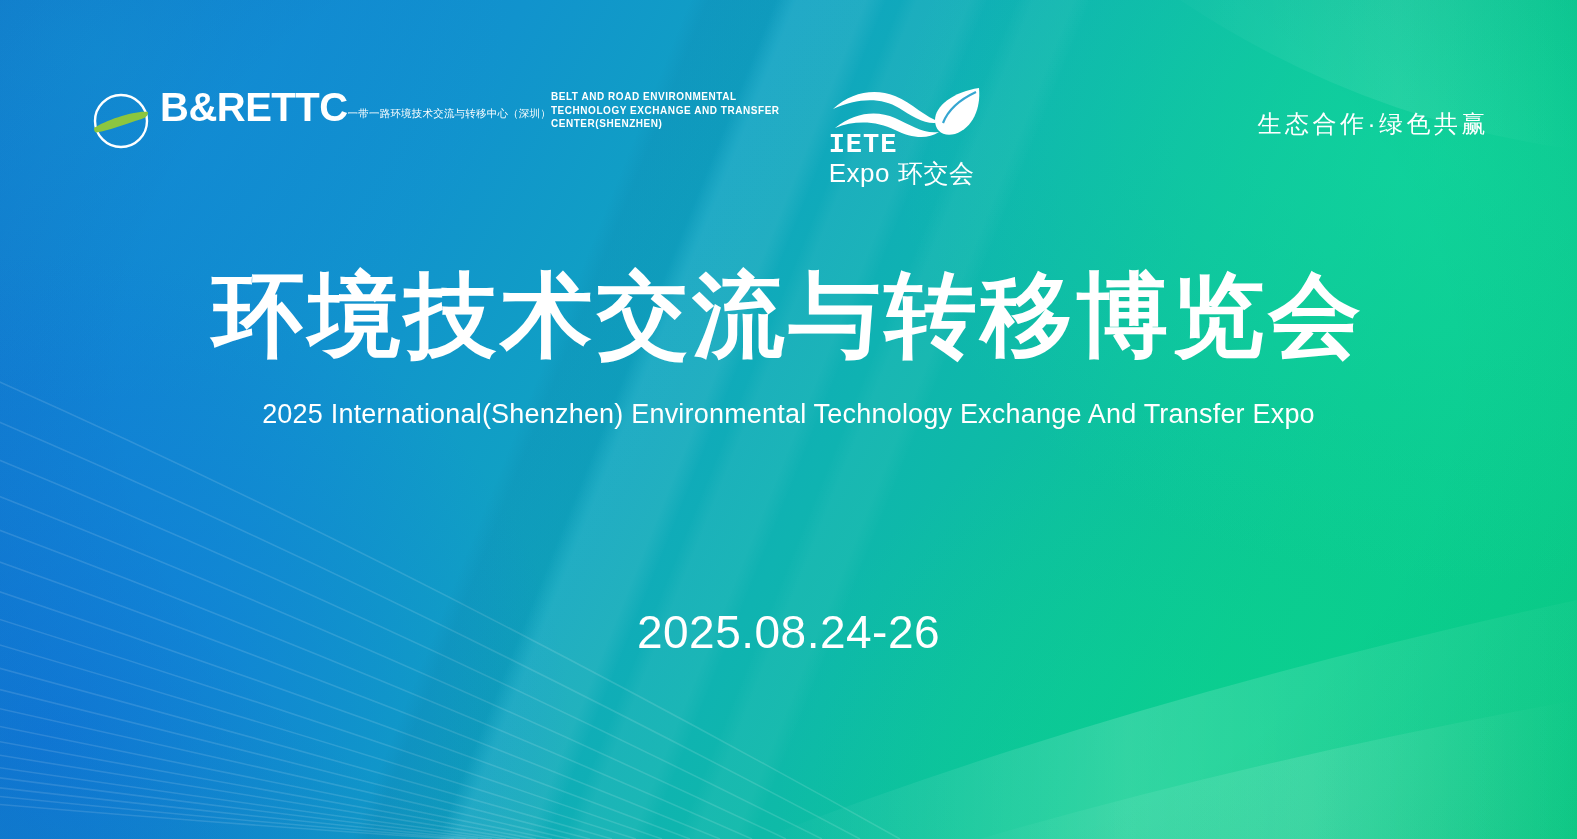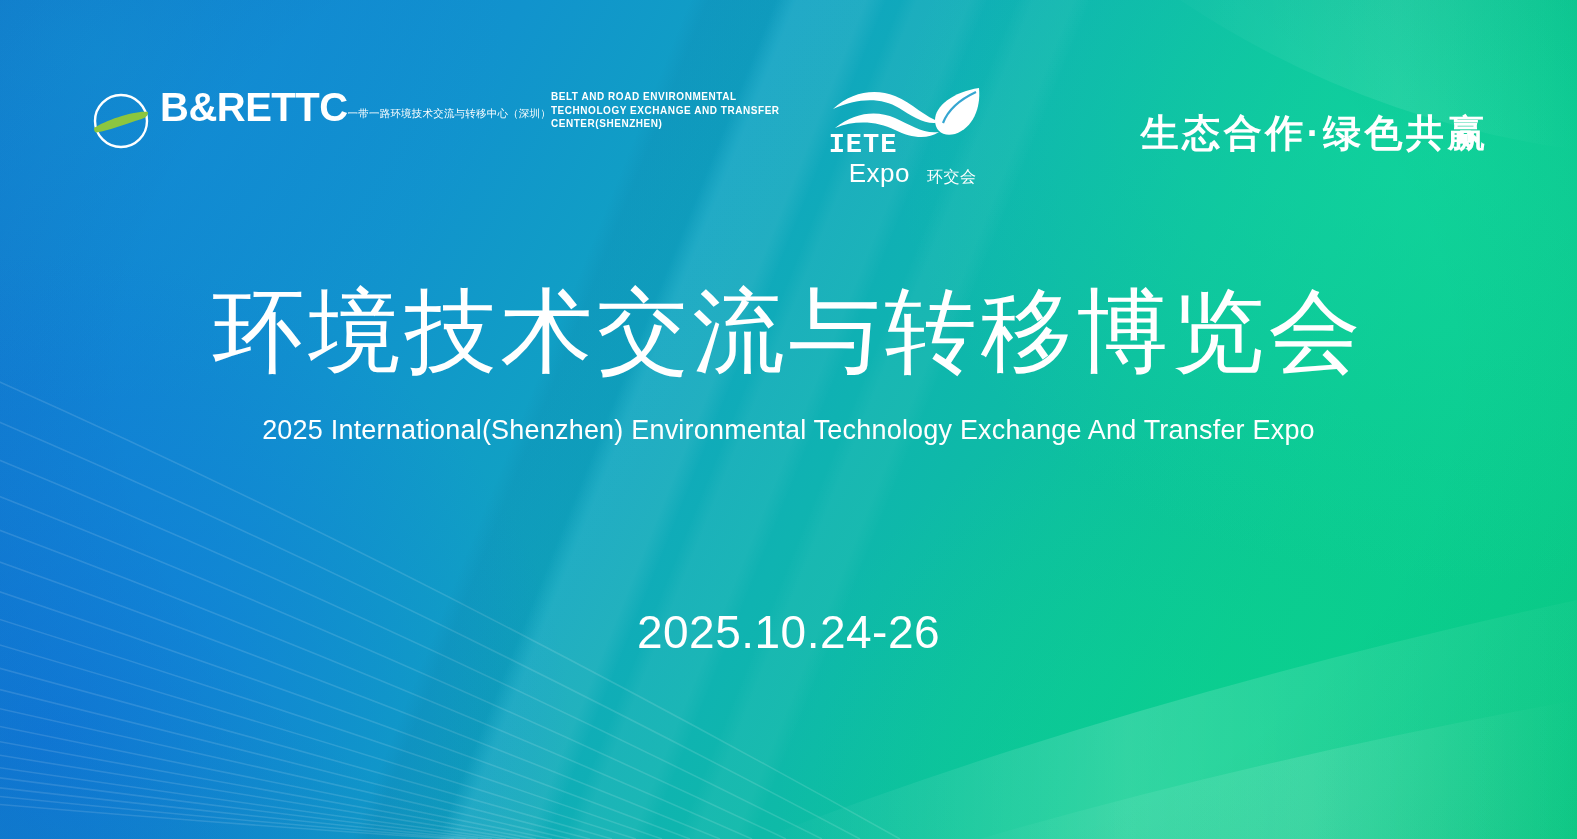--- a/index.html
+++ b/index.html
@@ -143,38 +143,37 @@
     font-family: Liberation Mono, monospace;
   }
   .iete-sub-row { display: flex; align-items: baseline; margin-top: 1px; }
   .iete-expo {
     font-size: 26px;
     font-weight: 300;
     color: #ffffff;
     letter-spacing: 0.5px;
     line-height: 1.0;
     font-family: "Liberation Sans", "DejaVu Sans", sans-serif;
-    margin-left: 20px;
   }
   .iete-cn {
-    font-size: 16px;
-    color: #ffffff;
-    margin-left: 17px;
+    font-size: 25px;
+    color: #ffffff;
+    margin-left: 8px;
     letter-spacing: 0.5px;
     line-height: 1.0;
   }
 
   
   .tagline {
     color: #ffffff;
-    font-size: 38px;
+    font-size: 24px;
     letter-spacing: 3.5px;
     white-space: nowrap;
     margin-top: 24px;
-    font-weight: 700;
+    font-weight: 400;
   }
 
   
   .title-block {
     position: absolute;
     top: 262px;
     left: 0;
     width: 100%;
     text-align: center;
   }
@@ -182,24 +181,24 @@
     color: #ffffff;
     font-size: 84px;
     font-weight: 700;
     letter-spacing: 1px;
     line-height: 1.06;
     white-space: nowrap;
   }
   .title-line2 {
     color: #ffffff;
     font-size: 92px;
-    font-weight: 400;
+    font-weight: 700;
     letter-spacing: 4px;
     line-height: 1.08;
-    margin-top: 20px;
+    margin-top: 4px;
     white-space: nowrap;
     text-align: center;
   }
   .subtitle-en {
     color: #ffffff;
     font-size: 27px;
     font-weight: 400;
     letter-spacing: 0.2px;
     margin-top: 34px;
     white-space: nowrap;
@@ -338,17 +337,17 @@
 
       <div class="tagline">生态合作·绿色共赢</div>
     </div>
 
     <div class="title-block">
       <div class="title-line2">环境技术交流与转移博览会</div>
       <div class="subtitle-en">2025 International(Shenzhen) Environmental Technology Exchange And Transfer Expo</div>
     </div>
 
     <div class="info-block">
-      <div class="date">2025.10.24-26</div>
+      <div class="date">2025.08.24-26</div>
     </div>
 
   </div>
 </div>
 
 </body></html>

